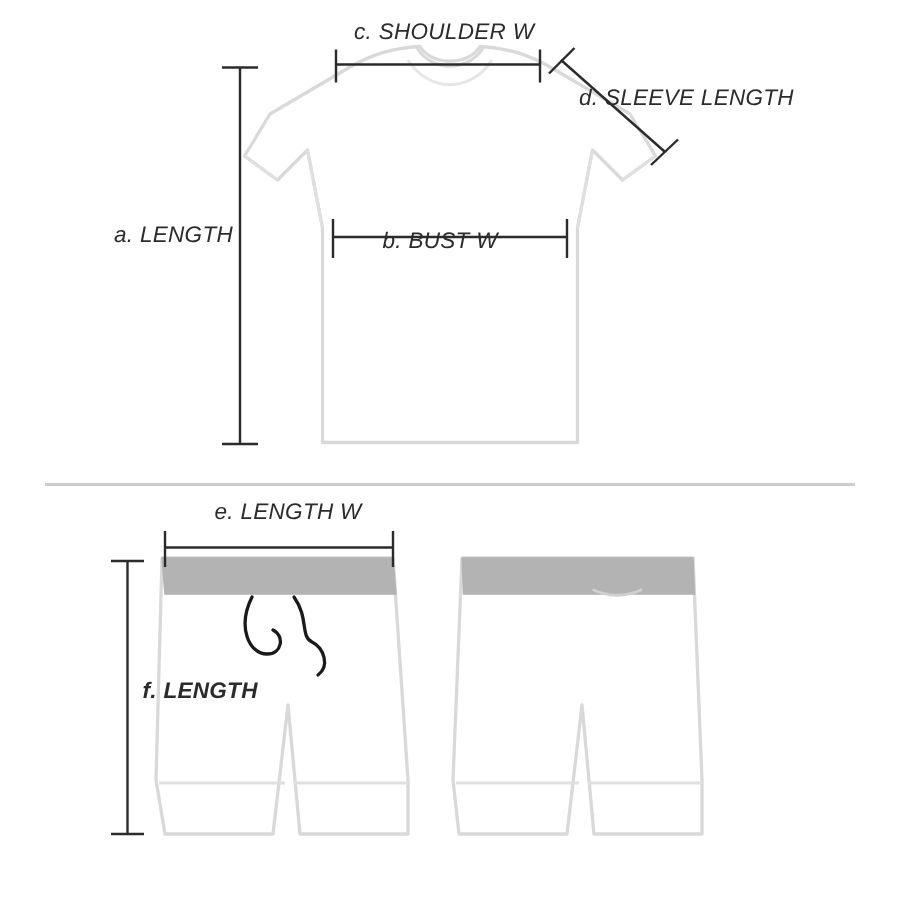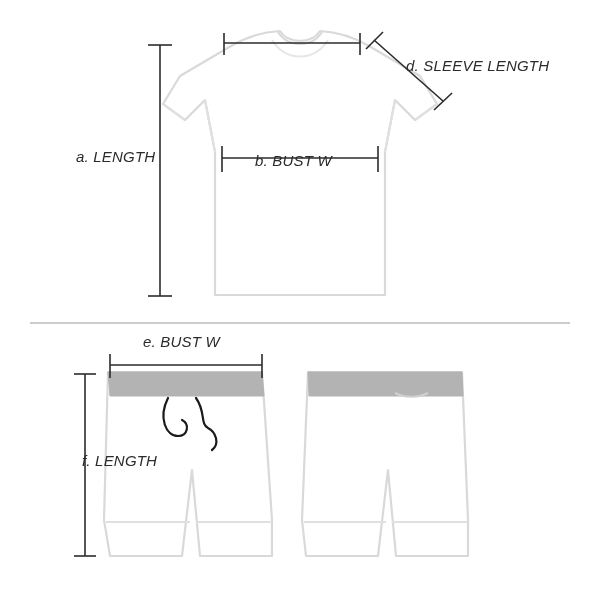--- a/index.html
+++ b/index.html
@@ -144,20 +144,21 @@
       <line x1="74" y1="374" x2="96" y2="374"></line>
       <line x1="74" y1="556" x2="96" y2="556"></line>
     </g>
 
   </svg>
 
   <div class="lbl" style="left:76px; top:148px;">a. LENGTH</div>
 
   <div class="lbl" style="left:255px; top:152px;">b. BUST W</div>
 
+  <div class="lbl" style="left:236px; top:13px;">c. SHOULDER W</div>
 
-  <div class="lbl" style="left:406px; top:57px;">d. SLEEVE LENGTH</div>
+  <div class="lbl" style="left:386px; top:57px;">d. SLEEVE LENGTH</div>
 
-  <div class="lbl" style="left:143px; top:333px;">e. BUST W</div>
+  <div class="lbl" style="left:143px; top:333px;">e. LENGTH W</div>
 
-  <div class="lbl" style="left:82px; top:452px;">f. LENGTH</div>
+  <div class="lbl" style="left:95px; top:452px;font-weight:bold;">f. LENGTH</div>
 
 </div>
 
 </body></html>

